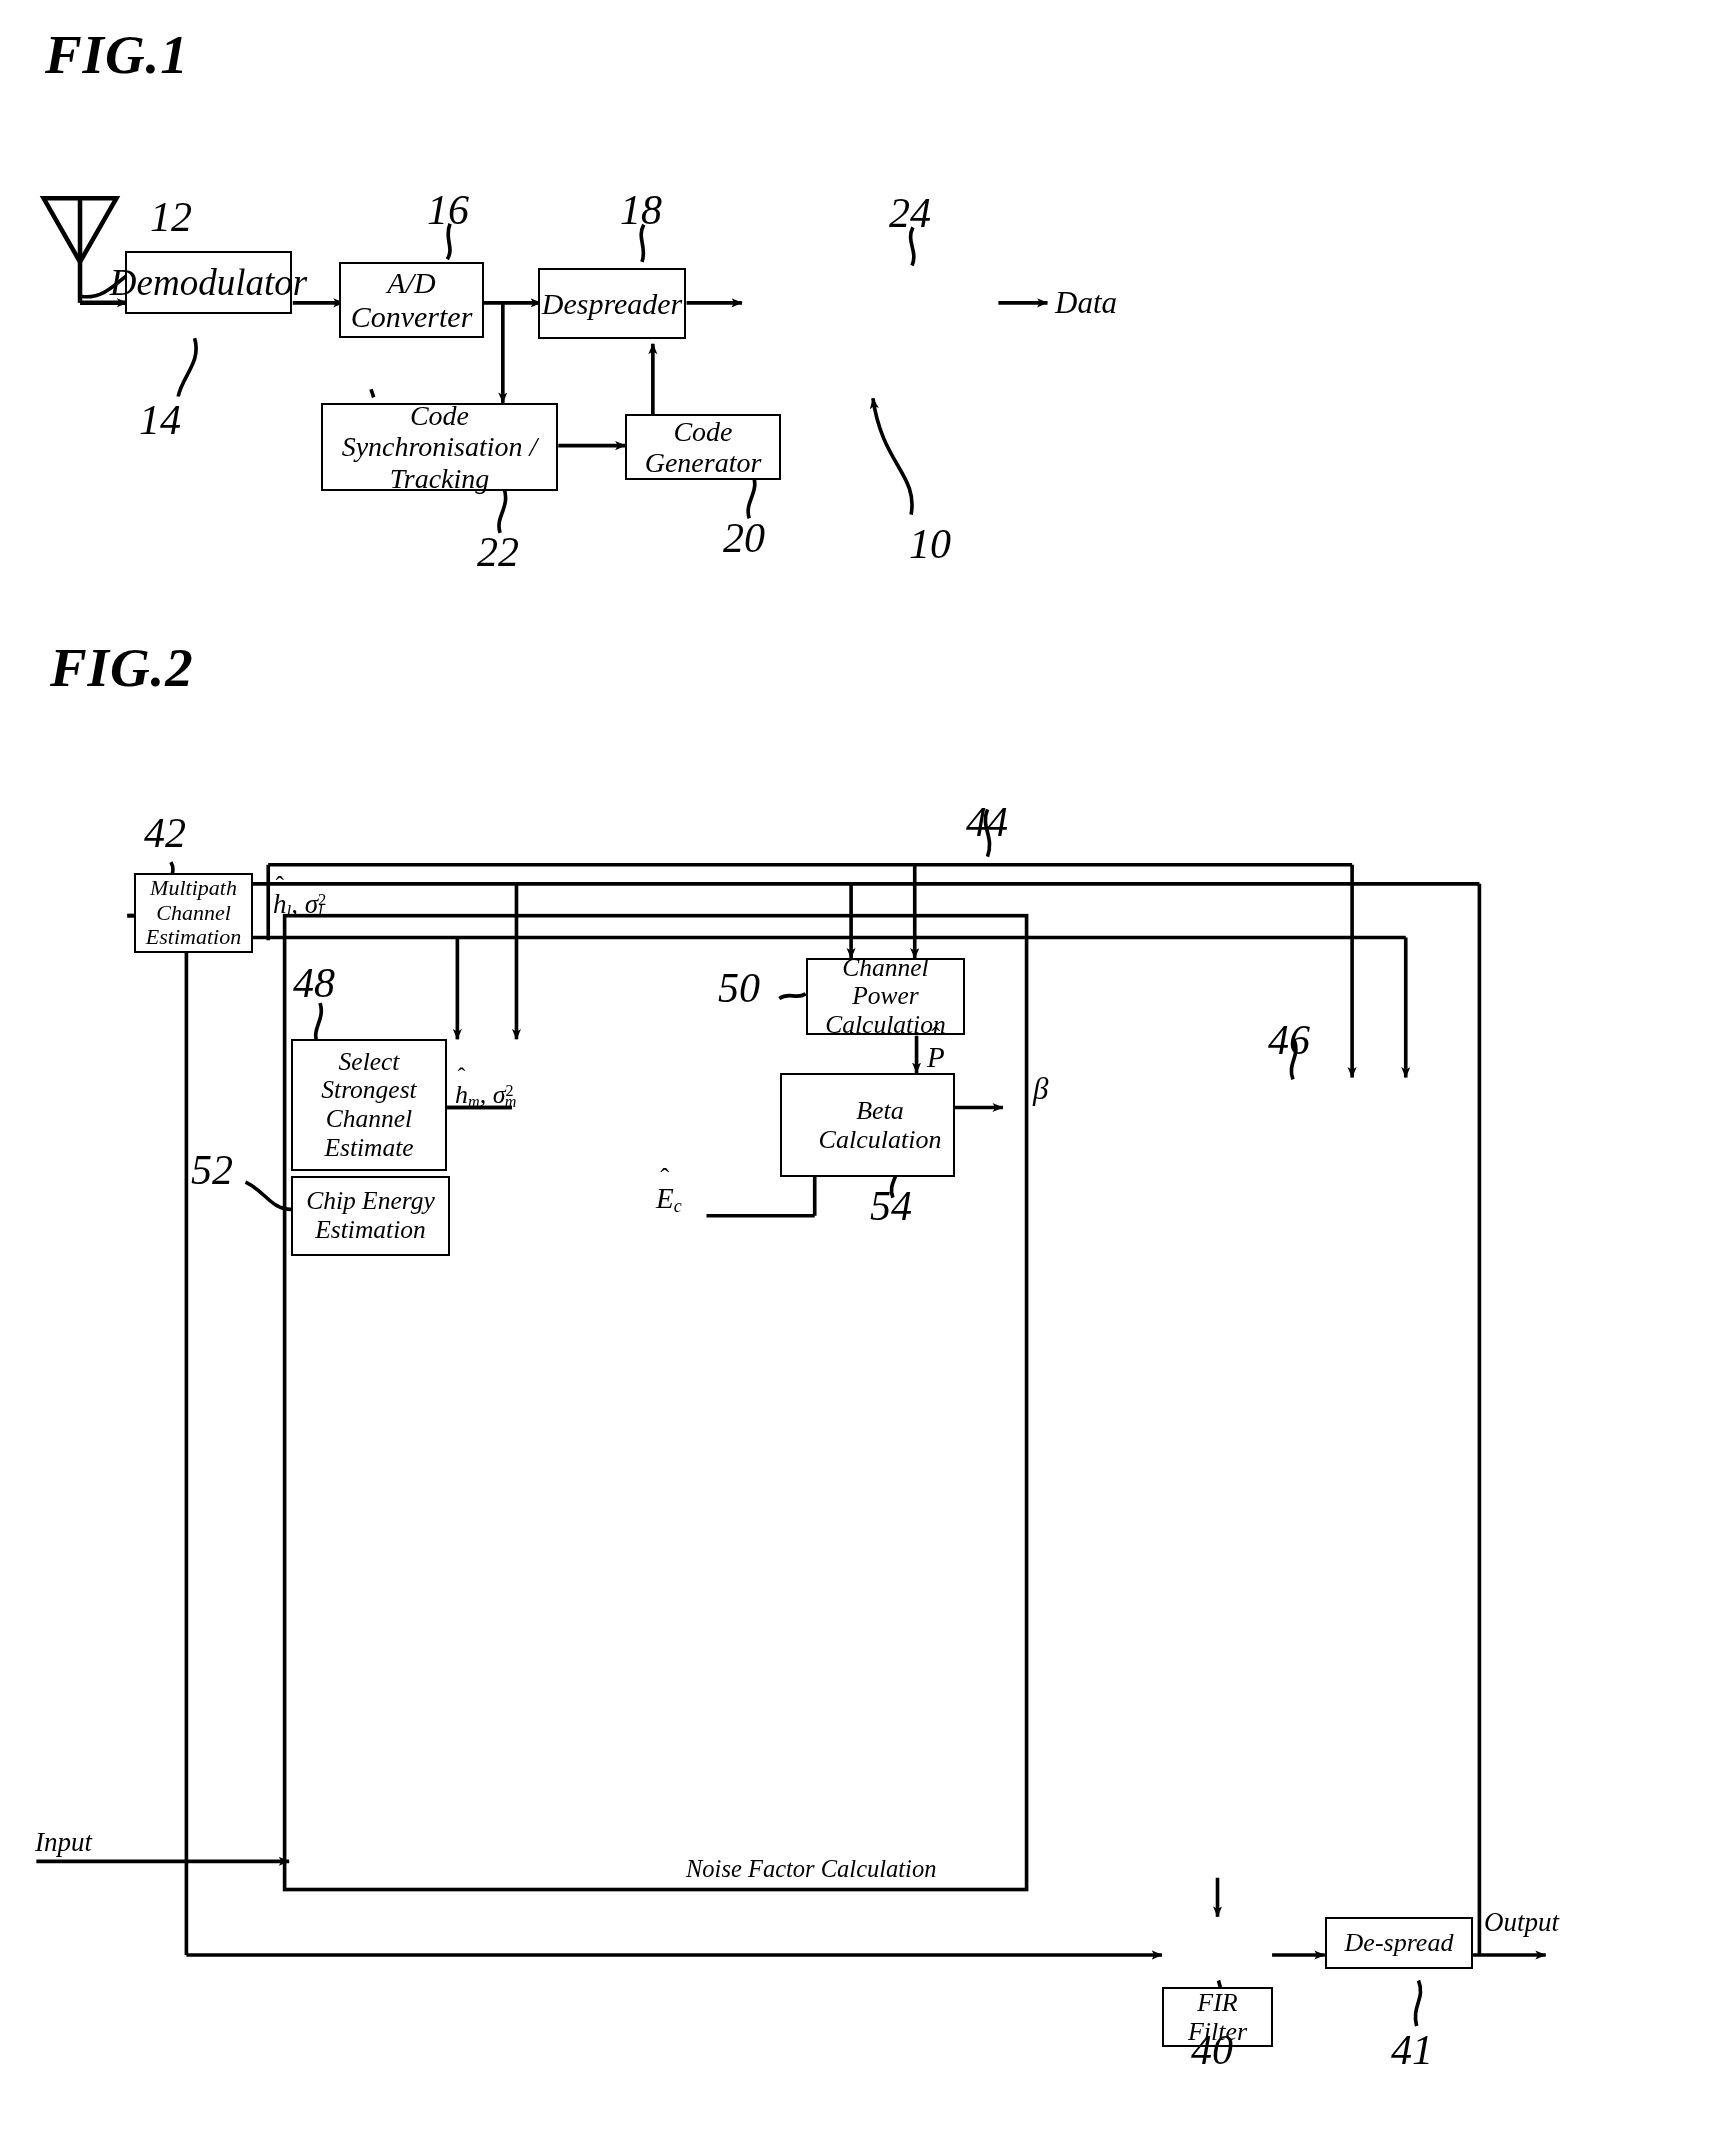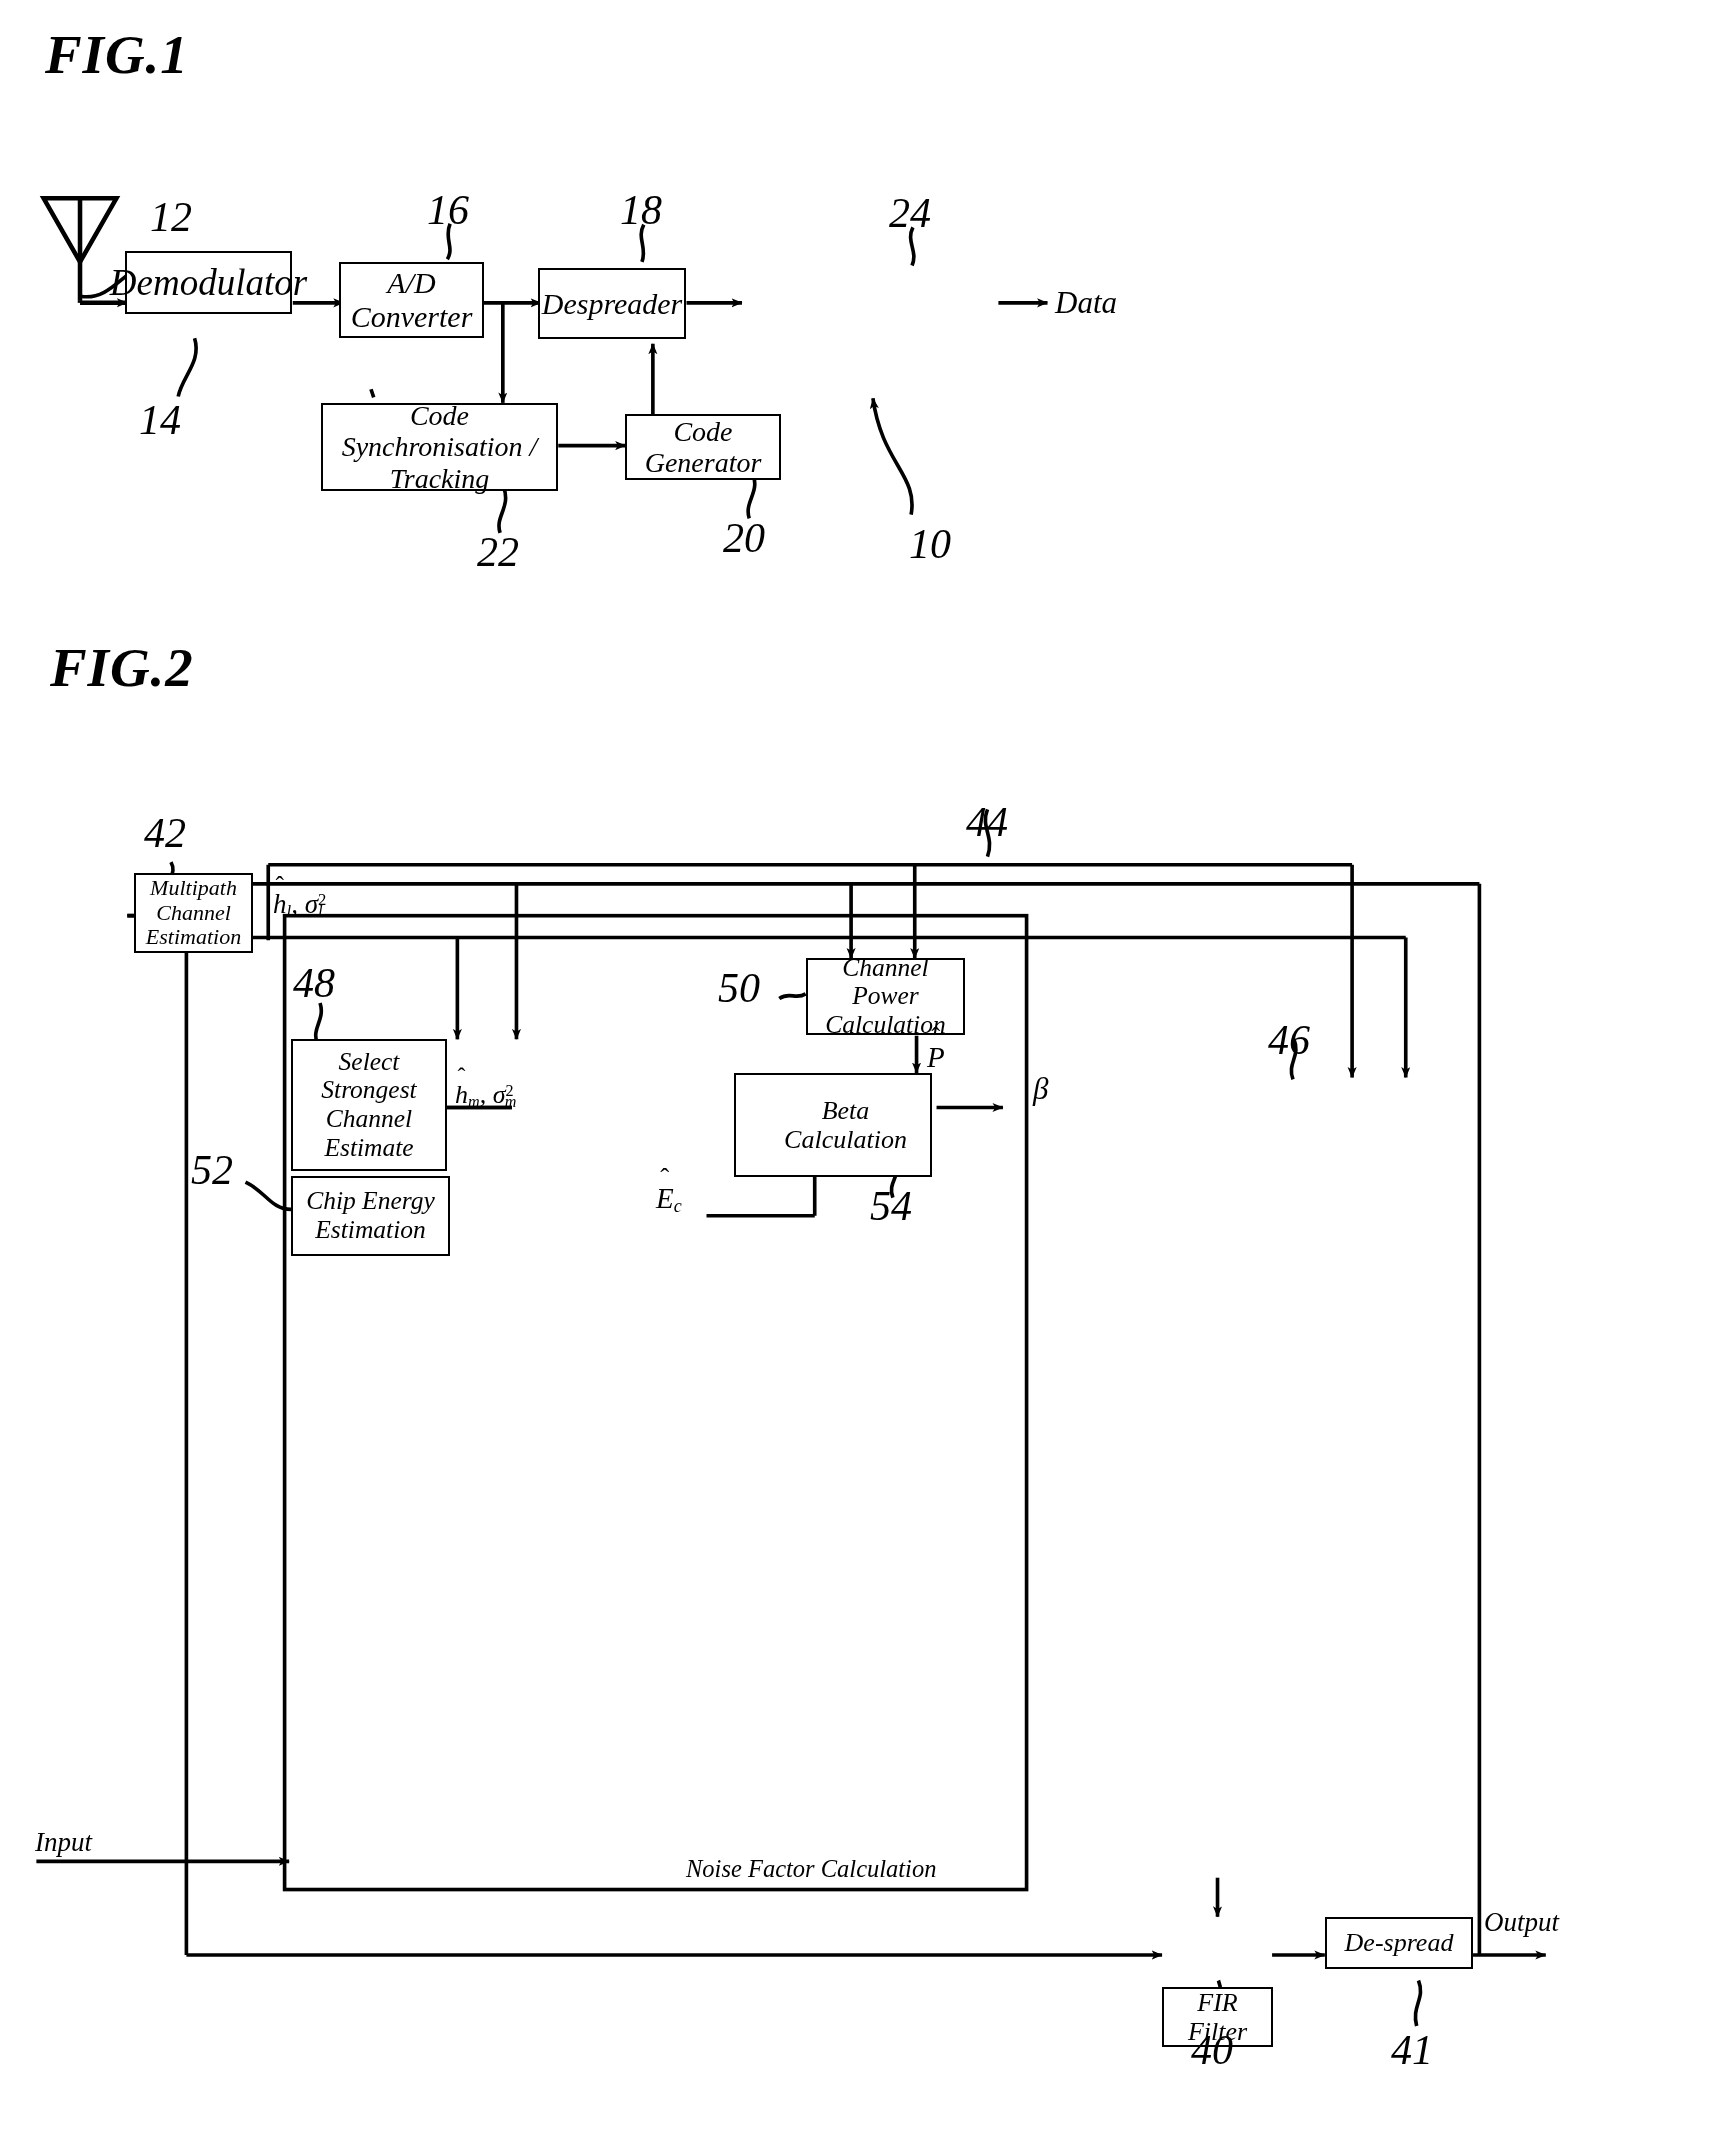--- a/index.html
+++ b/index.html
@@ -211,21 +211,21 @@
     <span>Channel</span>
     <span>Estimate</span>
   </div>
 
   <div class="blk" style="left:806px;top:958px;width:159px;height:77px;font-size:25.5px;flex-direction:column;">
     <span>Channel</span>
     <span>Power</span>
     <span>Calculation</span>
   </div>
 
-  <div class="blk" style="left:734px;top:1073px;width:198px;height:104px;font-size:26px;flex-direction:column;padding-left:25px;">
+  <div class="blk" style="left:780px;top:1073px;width:175px;height:104px;font-size:26px;flex-direction:column;padding-left:25px;">
     <span>Beta</span>
     <span>Calculation</span>
   </div>
 
   <div class="blk" style="left:291px;top:1176px;width:159px;height:80px;font-size:25.5px;flex-direction:column;">
     <span>Chip Energy</span>
     <span>Estimation</span>
   </div>
 
 

